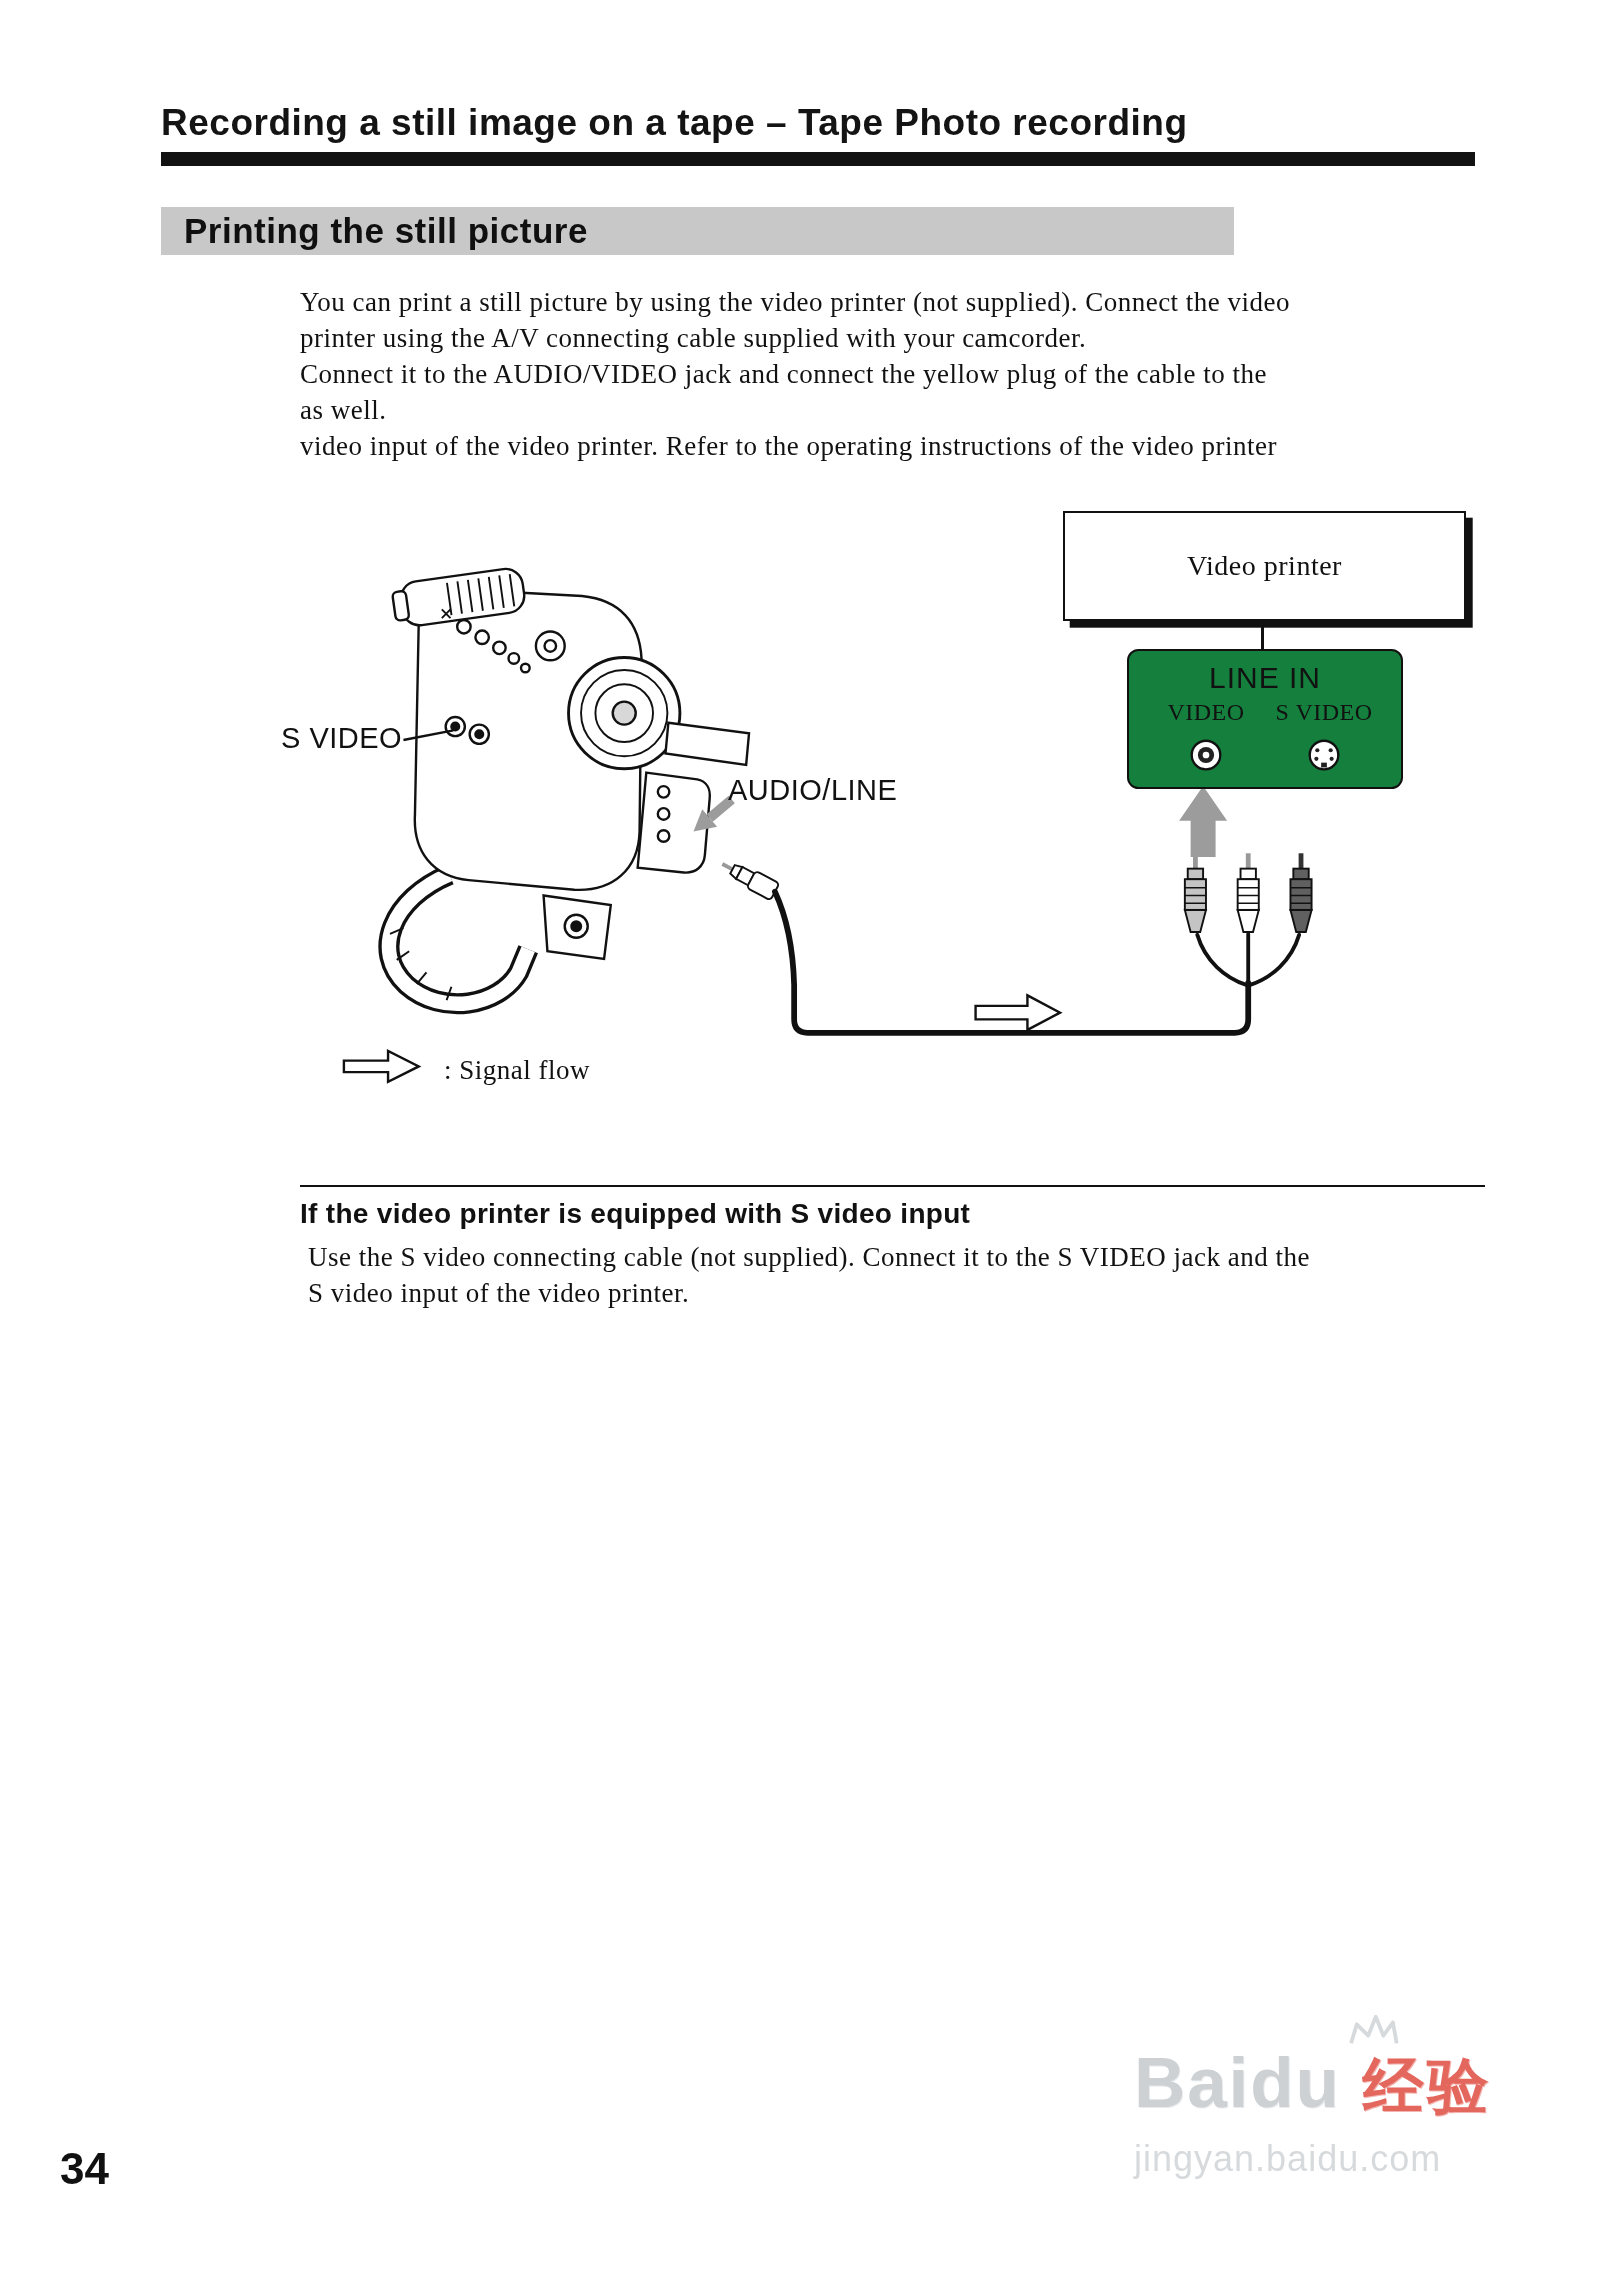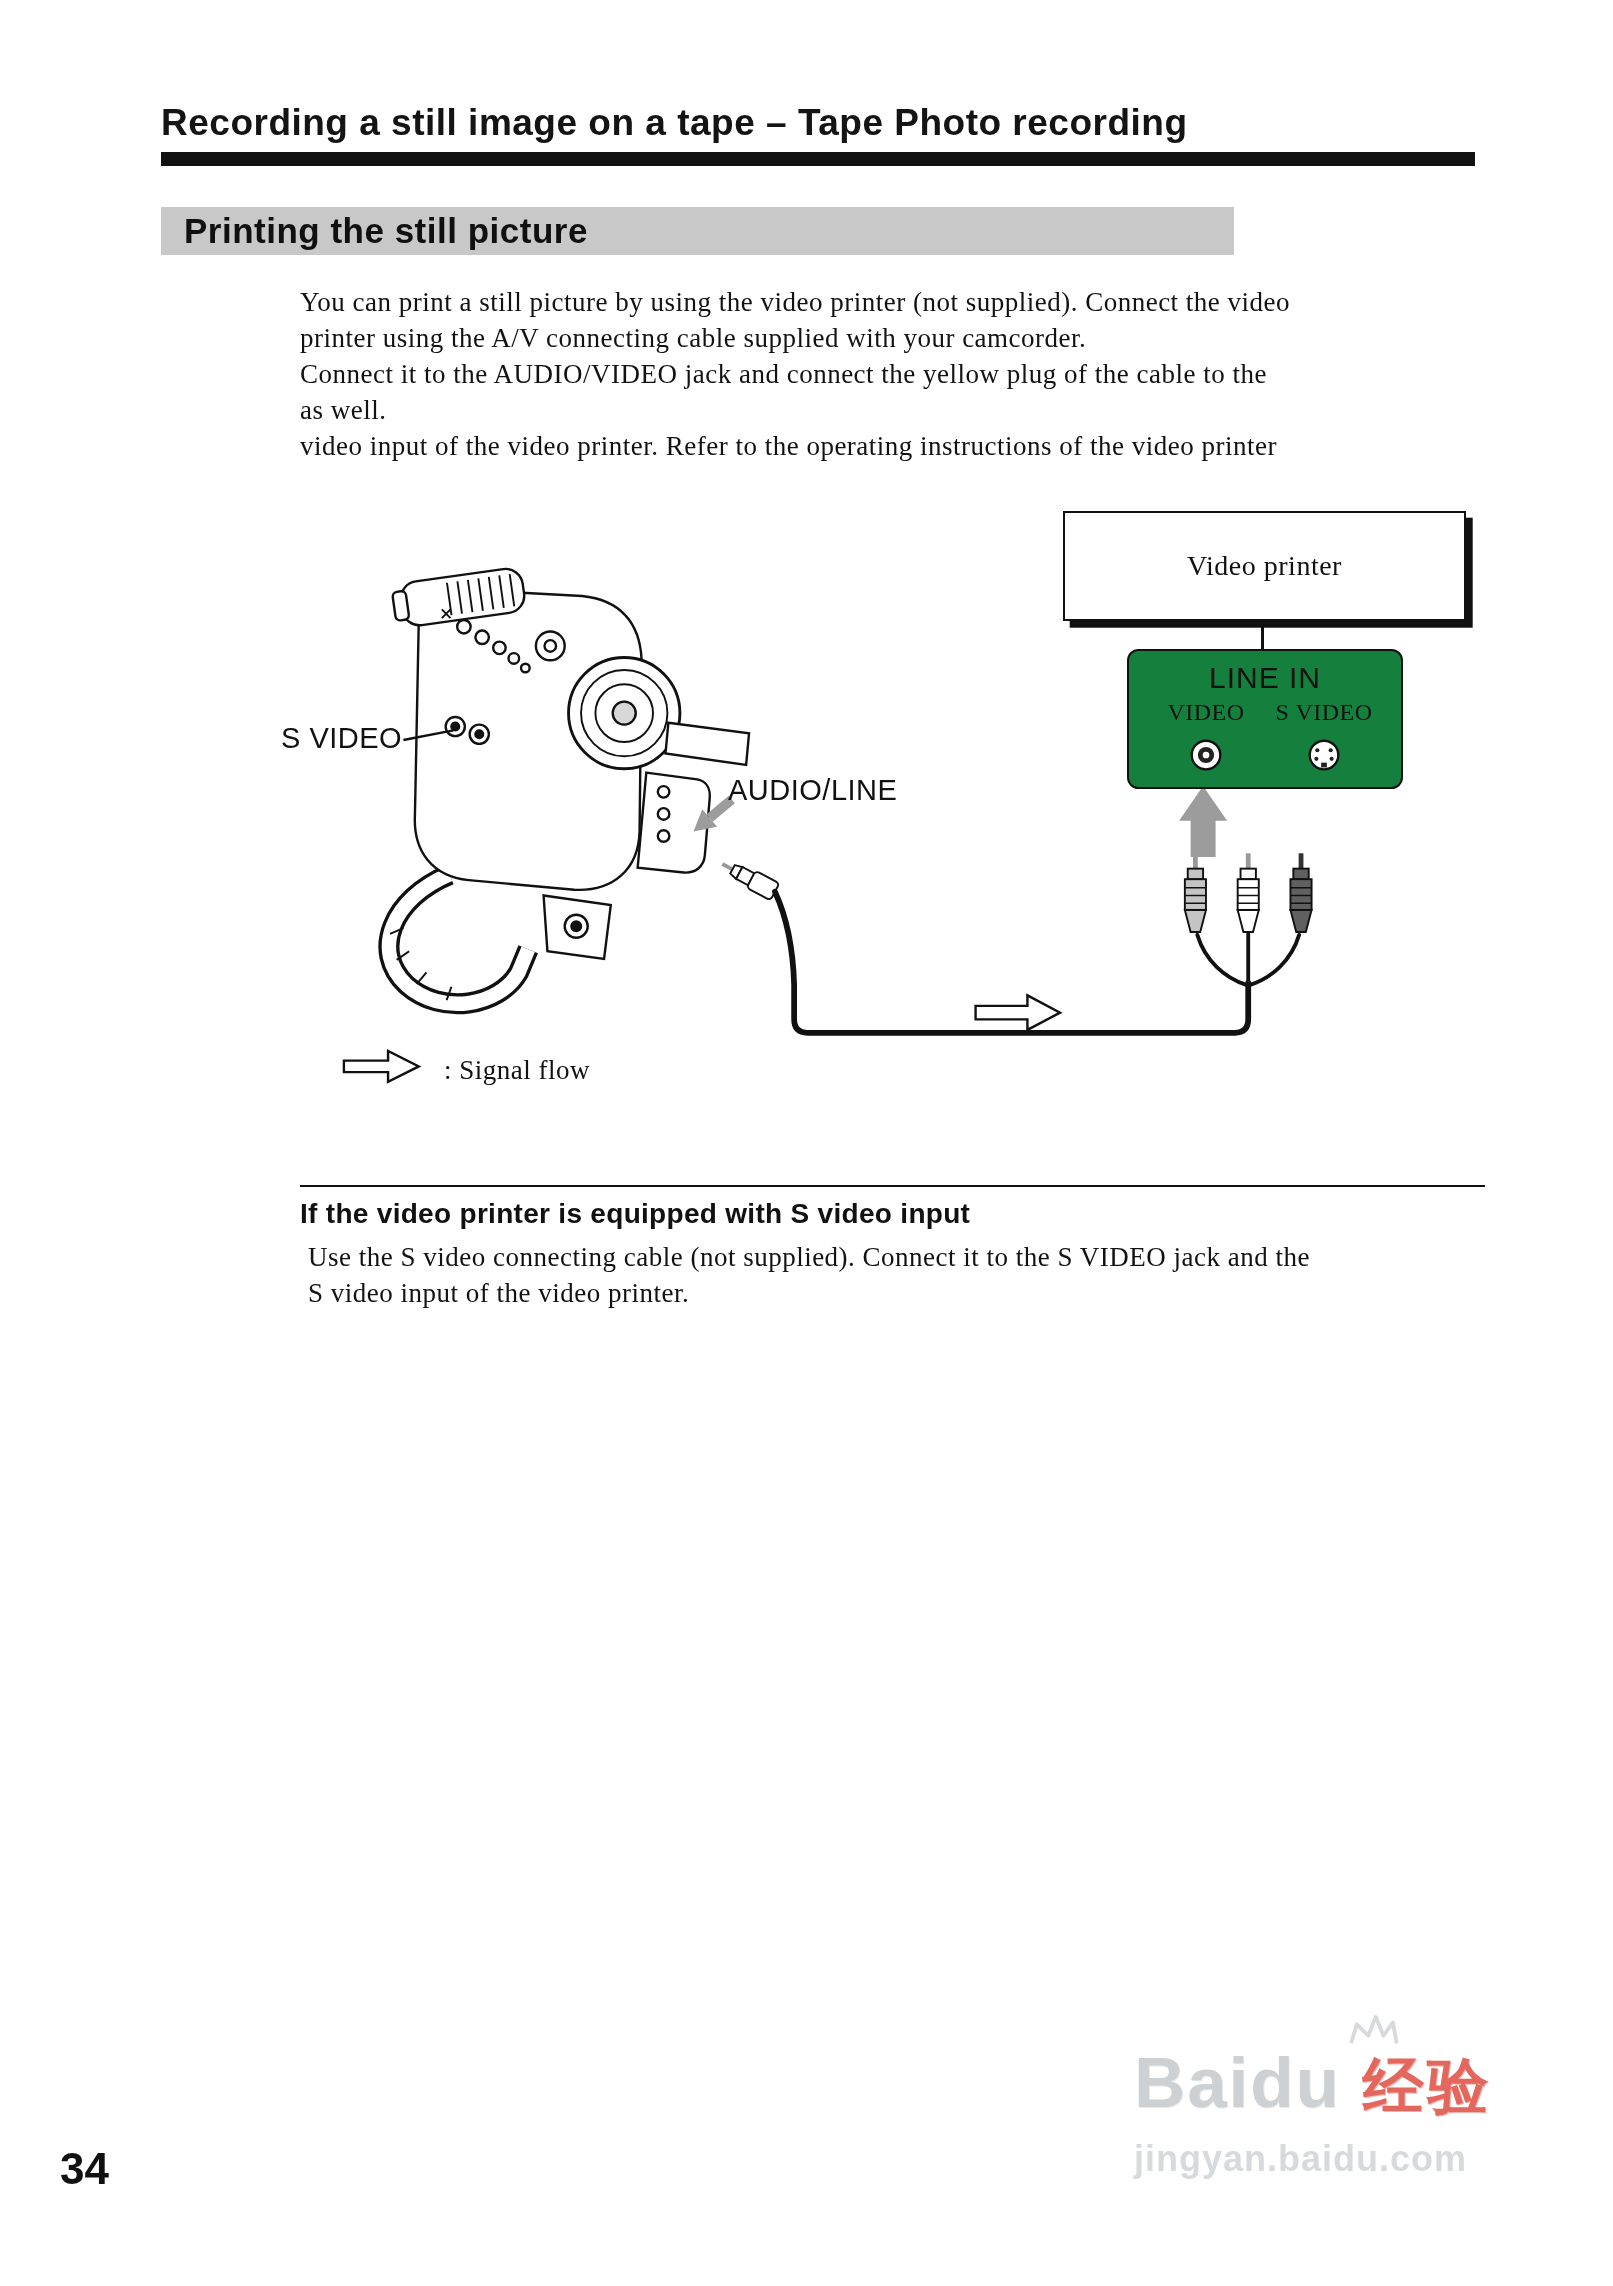--- a/index.html
+++ b/index.html
@@ -102,21 +102,21 @@
     font-size:71px;color:#ced1d4;letter-spacing:1.9px;line-height:77px;
     text-shadow:1px 1px 0 #e8eaec;
     white-space:nowrap;
   }
   .wm-brand .wm-cn{
     font-size:61px;color:#e4675e;letter-spacing:3.8px;
     text-shadow:1px 1px 0 #f2b5b1;
   }
   .wm-url{
     margin-top:13.4px;
-    font-family:"Liberation Sans", sans-serif;font-weight:bold;
+    font-family:"Liberation Sans", sans-serif;font-weight:normal;
     font-size:36px;color:#d7dadc;letter-spacing:1px;white-space:nowrap;
   }
   .wm-crown{position:absolute;left:209px;top:-33px;}
 </style>
 </head>
 <body>
 
 <div class="page">
 
   <div class="header-title">Recording a still image on a tape – Tape Photo recording</div>

